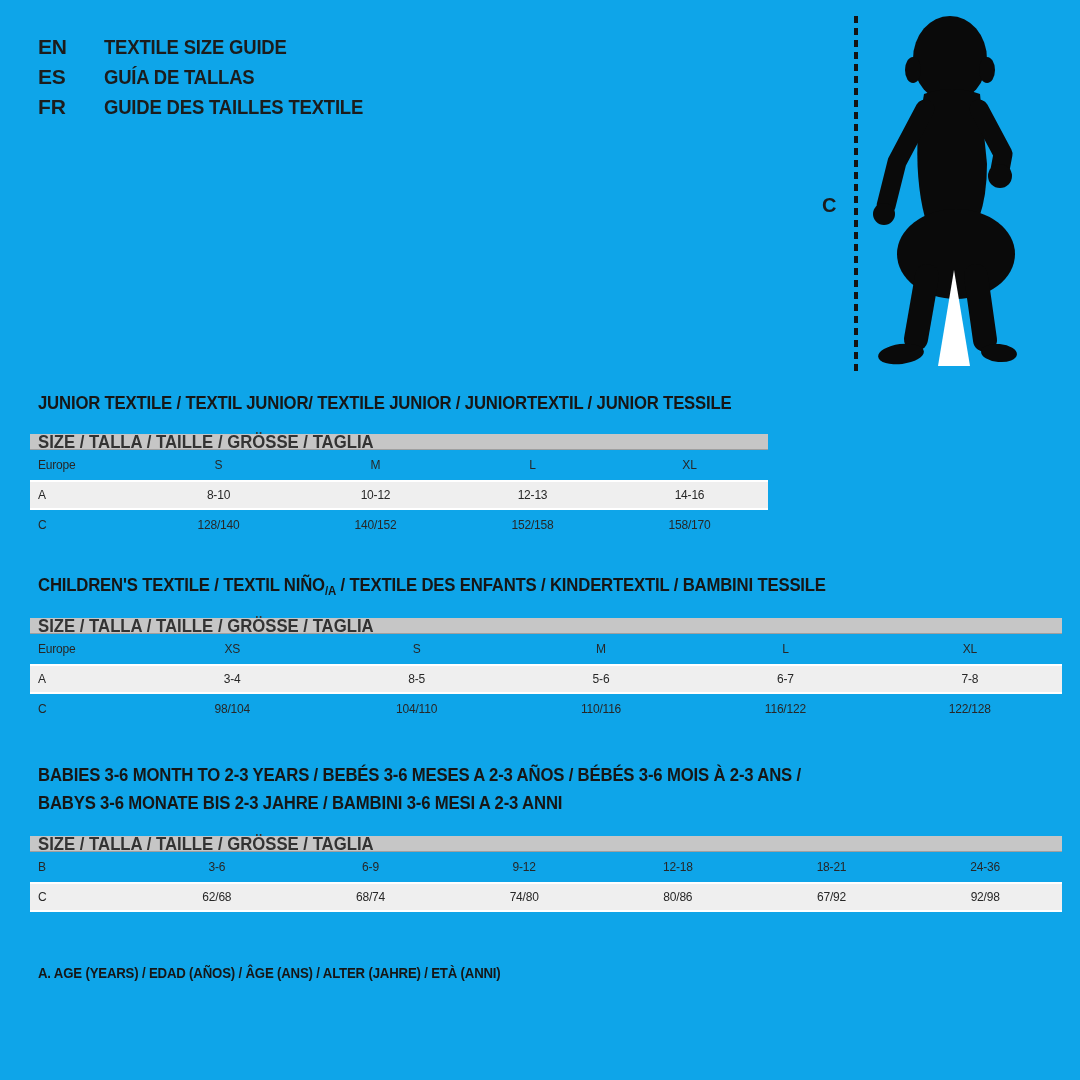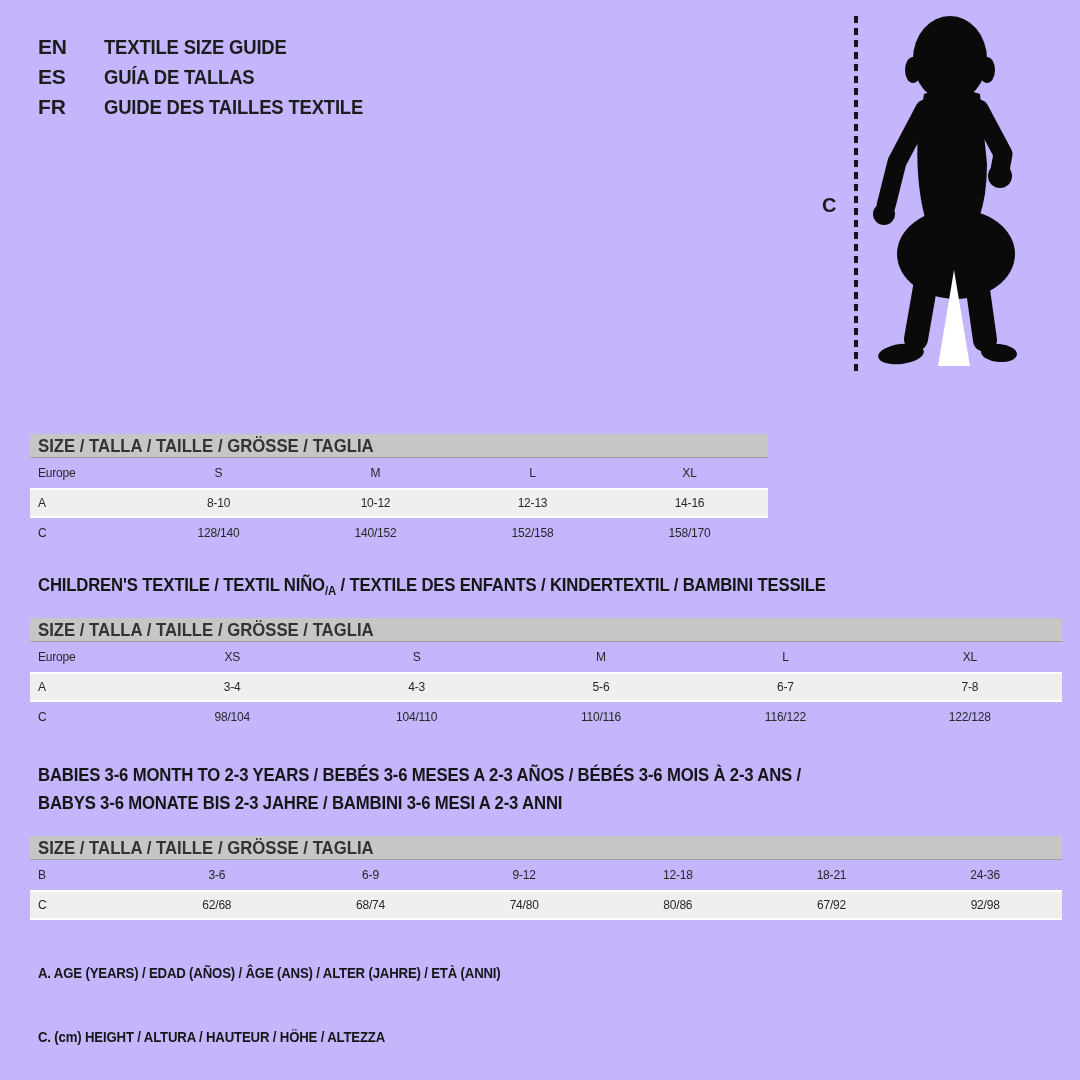--- a/index.html
+++ b/index.html
@@ -4,21 +4,21 @@
 <style>
   :root{
     --c-header-bar:#c6c6c6;
     --c-row-alt:#efefef;
     --c-text:#1c1c1c;
     --c-silhouette:#0a0a0a;
     --c-bar-text:#333333;
   }
   html,body{margin:0;padding:0;background:#fff;}
   .canvas{
-    position:relative;width:1080px;height:1080px;background:#c4b5fd;overflow:hidden;
+    position:relative;width:1080px;height:1080px;background:#0ea5e9;overflow:hidden;
     font-family:"Liberation Sans",sans-serif;color:var(--c-text);
   }
   .squeeze{display:inline-block;transform:scaleX(.88);transform-origin:0 50%;white-space:nowrap;}
   
   .lang-block{position:absolute;left:38px;top:32px;}
   .lang-row{display:flex;height:30px;align-items:center;}
   .lang-code{width:66px;font-weight:bold;font-size:21px;letter-spacing:-.2px;}
   .lang-label{font-weight:bold;font-size:21px;letter-spacing:-.2px;}
   
   .dash-line{
@@ -26,21 +26,21 @@
     background:repeating-linear-gradient(to bottom,#141414 0 7px,transparent 7px 12px);
   }
   .c-label{position:absolute;left:822px;top:194px;font-weight:bold;font-size:20px;}
   .toddler{position:absolute;left:868px;top:14px;color:var(--c-silhouette);}
   
   .sec-title{position:absolute;left:38px;font-size:19px;font-weight:bold;letter-spacing:-.2px;white-space:nowrap;color:#161616;}
   .sub{font-size:13px;vertical-align:-4px;}
   
   .table{position:absolute;left:30px;}
   .size-bar{
-    height:24px;background:var(--c-header-bar);border-bottom:1px solid #9f9f9f;
+    height:16px;background:var(--c-header-bar);border-bottom:1px solid #9f9f9f;
     display:flex;align-items:center;padding-left:8px;box-sizing:border-box;
     font-size:19px;font-weight:bold;color:var(--c-bar-text);
   }
   .trow{display:grid;height:30px;align-items:center;font-size:12px;letter-spacing:-.2px;color:#272727;}
   .t1 .trow{grid-template-columns:110px repeat(4,1fr);}
   .t2 .trow{grid-template-columns:110px repeat(5,1fr);}
   .t3 .trow{grid-template-columns:110px repeat(6,1fr);}
   .table > div:nth-child(3){
     background:var(--c-row-alt);
     border-top:2px solid #fff;border-bottom:2px solid #fff;box-sizing:border-box;
@@ -82,20 +82,23 @@
     <path d="M111,95 L135,140 L132,156" stroke="currentColor" stroke-width="19" stroke-linecap="round" stroke-linejoin="round" fill="none"></path>
     <circle cx="132" cy="162" r="12"></circle>
     <ellipse cx="88" cy="240" rx="59" ry="45"></ellipse>
     <path d="M59,262 L48,325" stroke="currentColor" stroke-width="24" stroke-linecap="round" fill="none"></path>
     <path d="M108,262 L117,326" stroke="currentColor" stroke-width="24" stroke-linecap="round" fill="none"></path>
     <path d="M70,352 L86,256 L102,352 Z" fill="#ffffff"></path>
     <ellipse cx="33" cy="340" rx="23" ry="10" transform="rotate(-7 33 340)"></ellipse>
     <ellipse cx="131" cy="339" rx="18" ry="9" transform="rotate(5 131 339)"></ellipse>
   </svg>
 
+  <div class="sec-title" style="top:392px;">
+    <span class="squeeze">JUNIOR TEXTILE / TEXTIL JUNIOR/ TEXTILE JUNIOR / JUNIORTEXTIL / JUNIOR TESSILE</span>
+  </div>
   <div class="table t1" style="top:434px;width:738px;">
     <div class="size-bar">
       <span class="squeeze">SIZE / TALLA / TAILLE / GRÖSSE / TAGLIA</span>
     </div>
     <div class="trow">
       <div class="cell label">Europe</div>
       <div class="cell">S</div>
       <div class="cell">M</div>
       <div class="cell">L</div>
       <div class="cell">XL</div>
@@ -127,21 +130,21 @@
       <div class="cell label">Europe</div>
       <div class="cell">XS</div>
       <div class="cell">S</div>
       <div class="cell">M</div>
       <div class="cell">L</div>
       <div class="cell">XL</div>
     </div>
     <div class="trow">
       <div class="cell label">A</div>
       <div class="cell">3-4</div>
-      <div class="cell">4-3</div>
+      <div class="cell">8-5</div>
       <div class="cell">5-6</div>
       <div class="cell">6-7</div>
       <div class="cell">7-8</div>
     </div>
     <div class="trow">
       <div class="cell label">C</div>
       <div class="cell">98/104</div>
       <div class="cell">104/110</div>
       <div class="cell">110/116</div>
       <div class="cell">116/122</div>
@@ -175,17 +178,14 @@
       <div class="cell">74/80</div>
       <div class="cell">80/86</div>
       <div class="cell">67/92</div>
       <div class="cell">92/98</div>
     </div>
   </div>
 
   <div class="legend-line" style="top:964px;">
     <span class="squeeze">A. AGE (YEARS) / EDAD (AÑOS) / ÂGE (ANS) / ALTER (JAHRE) / ETÀ (ANNI)</span>
   </div>
-  <div class="legend-line" style="top:1028px;">
-    <span class="squeeze">C. (cm) HEIGHT / ALTURA / HAUTEUR / HÖHE / ALTEZZA</span>
-  </div>
 
 </div>
 
 </body></html>

